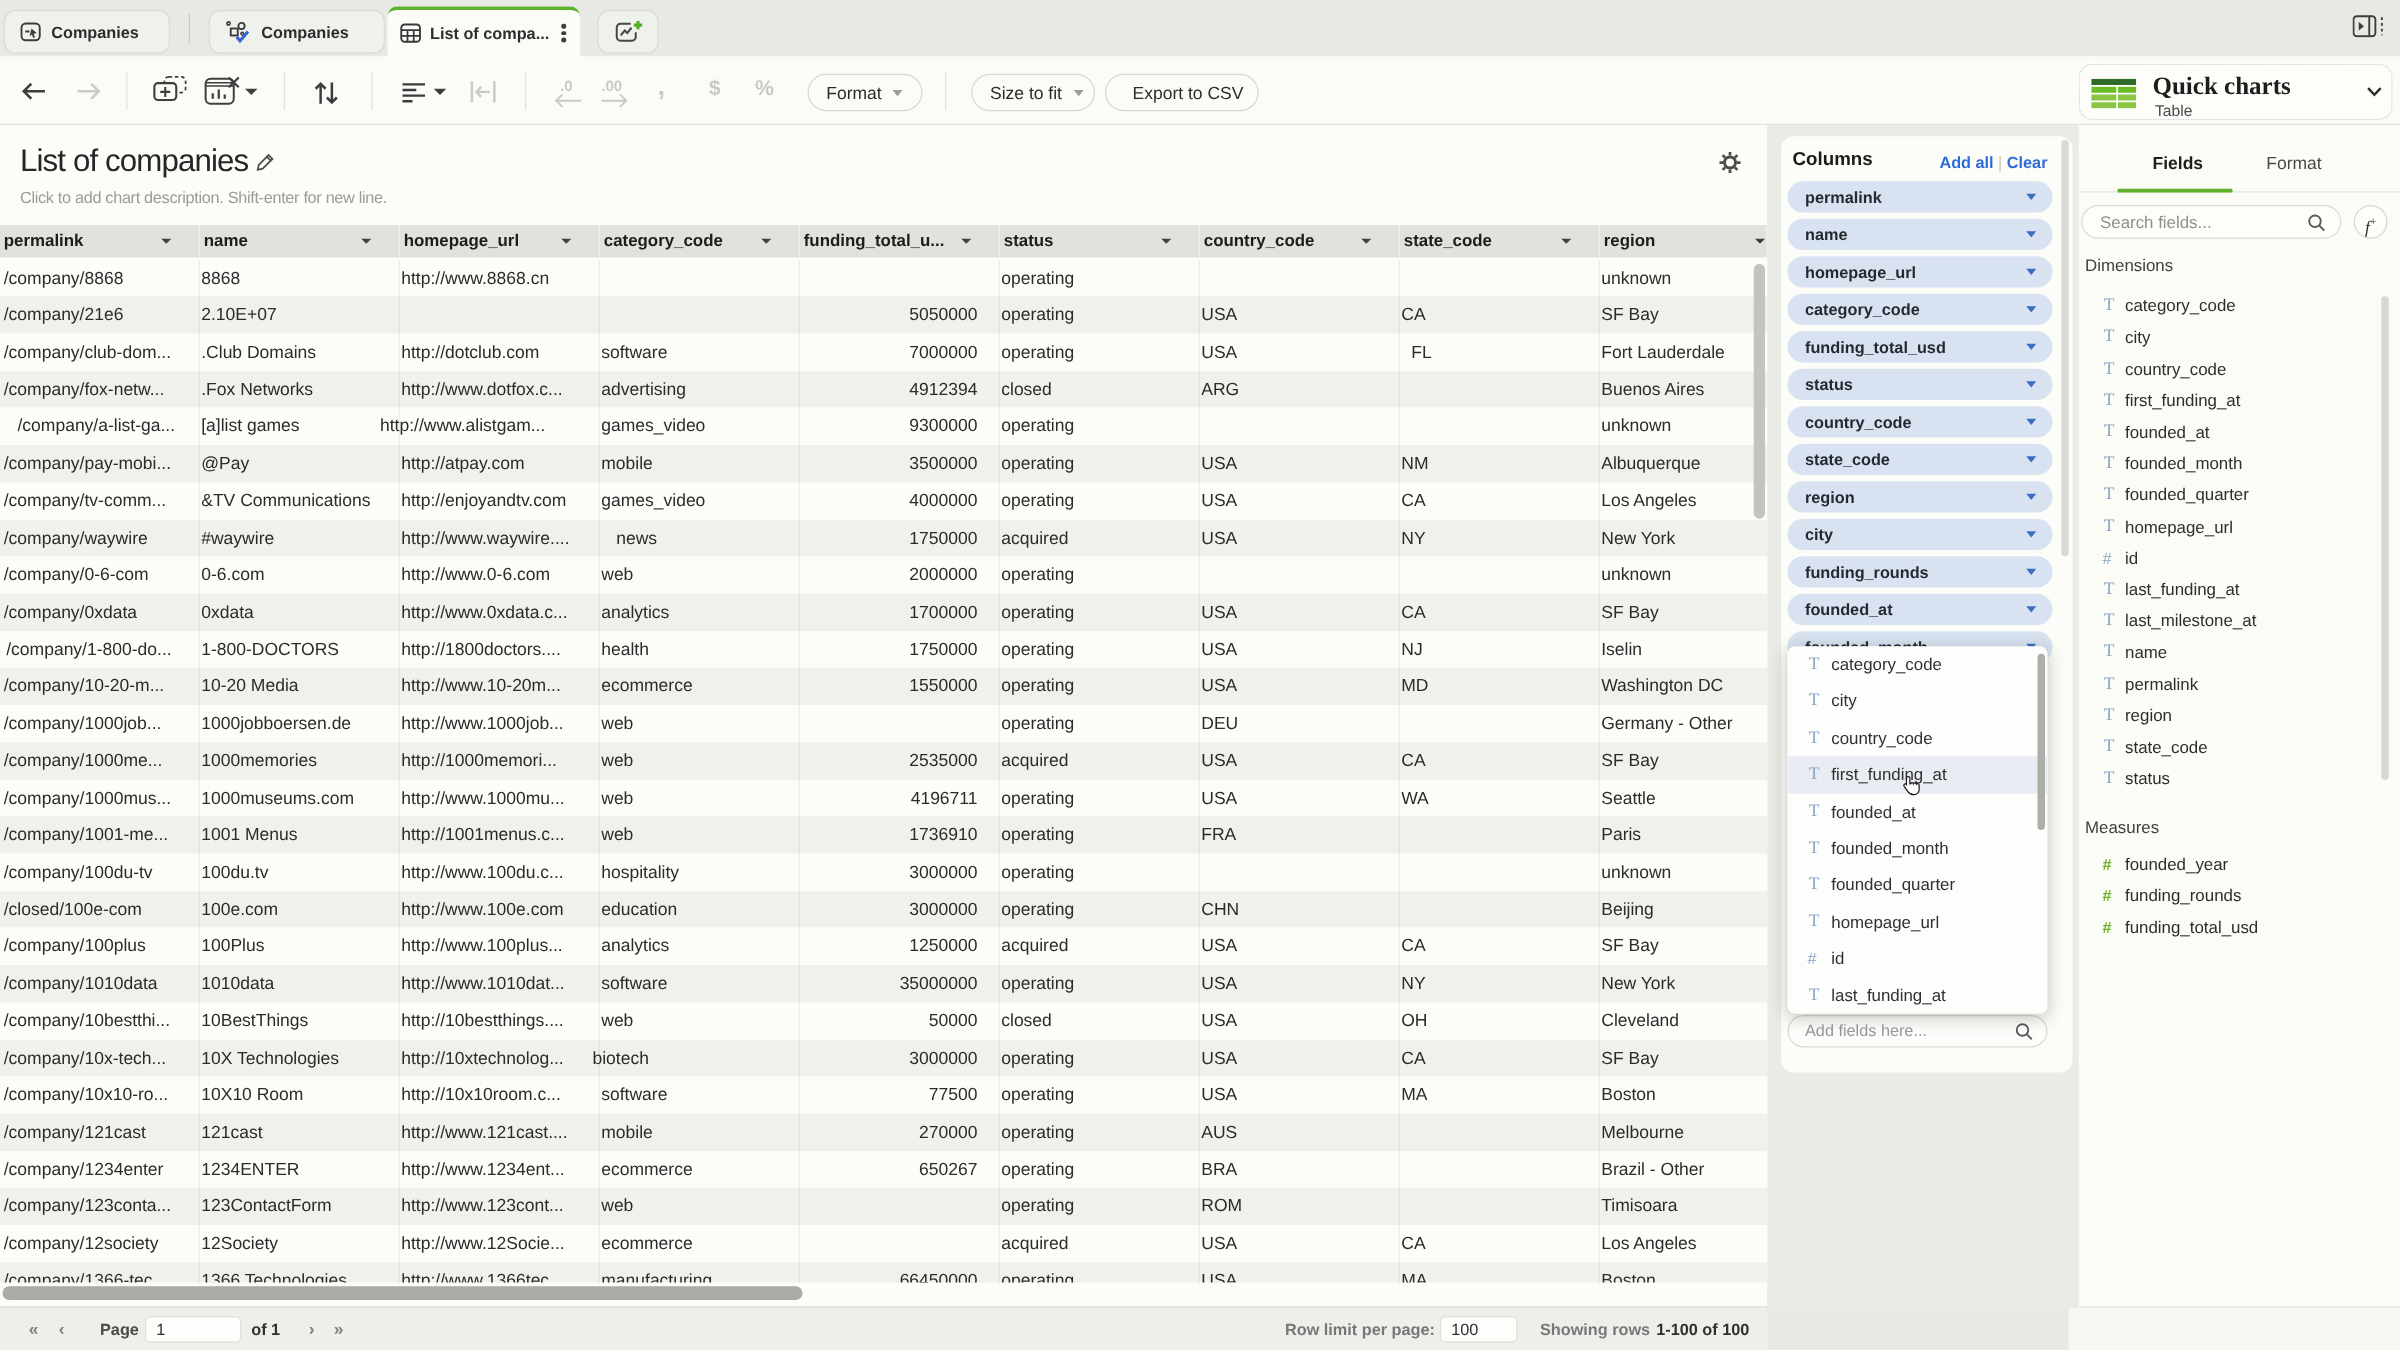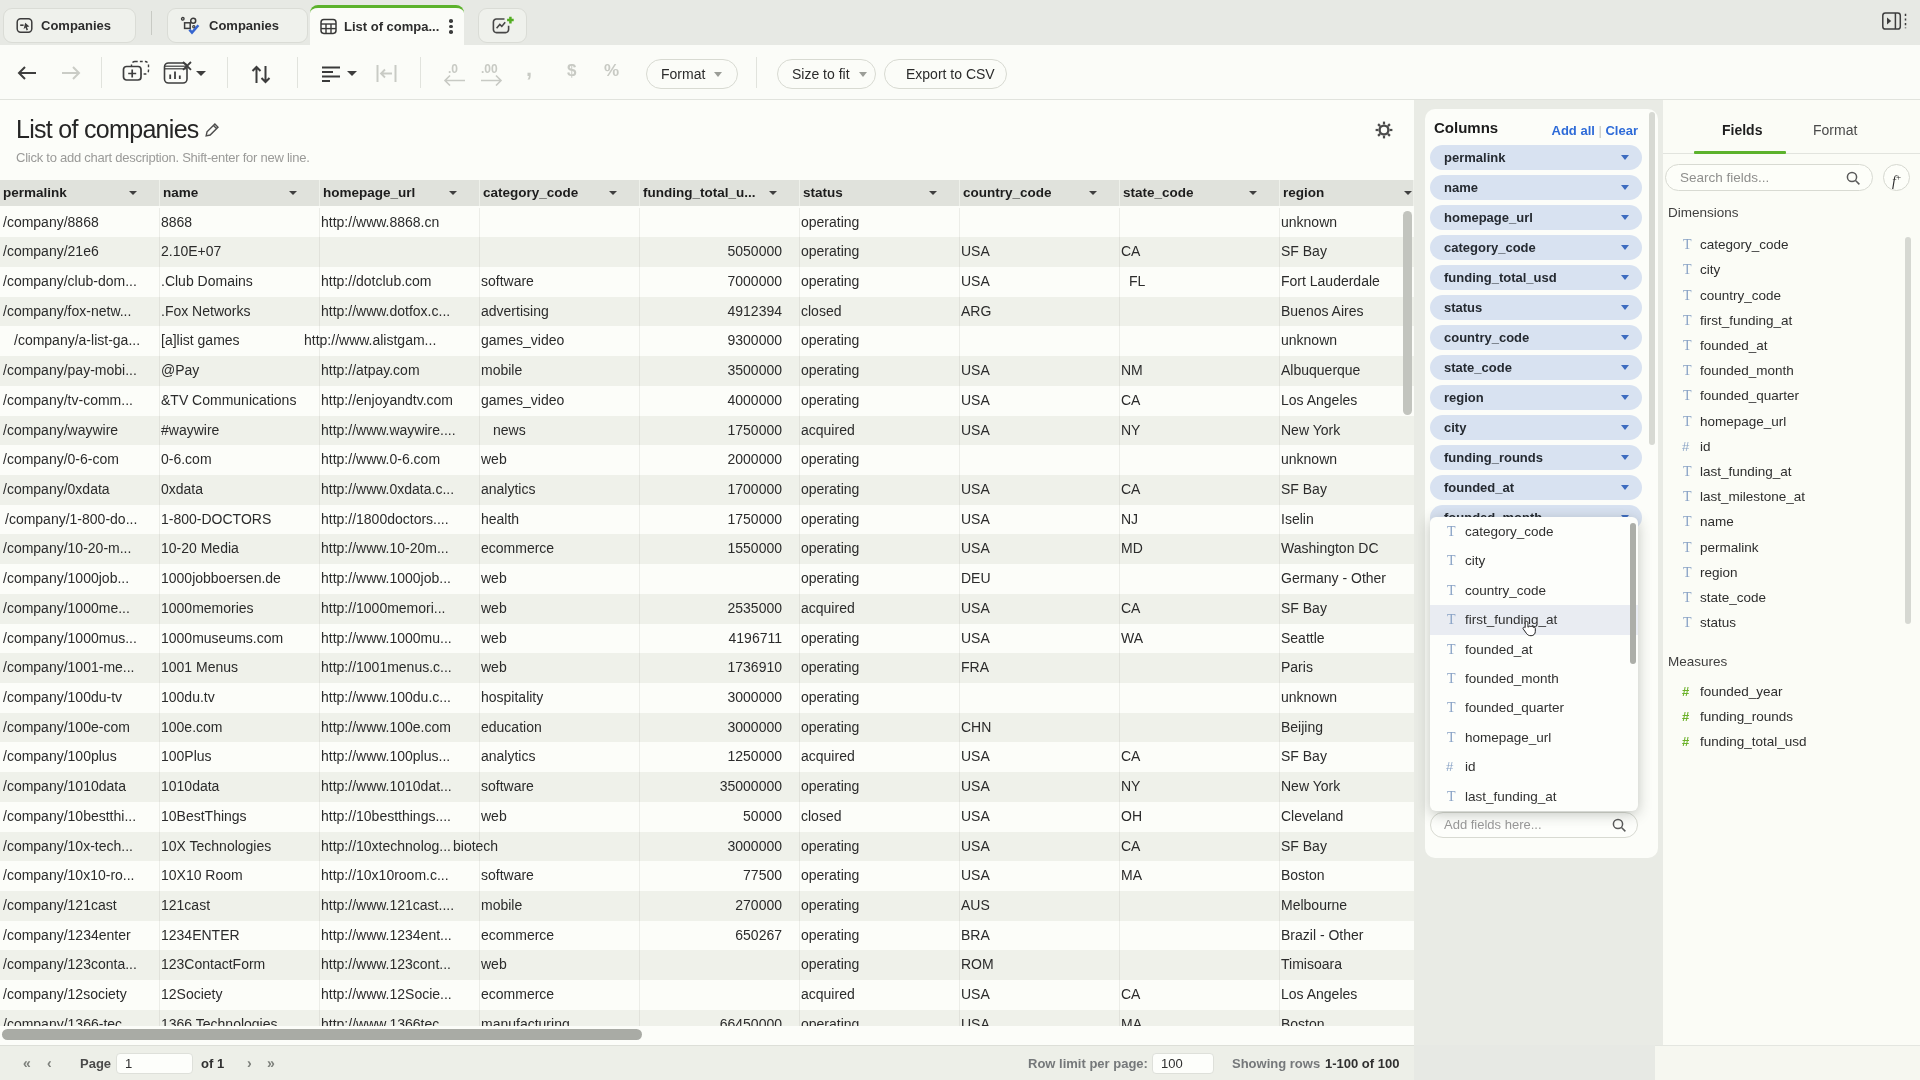--- a/index.html
+++ b/index.html
@@ -419,21 +419,21 @@
           <span class="td" style="left:161px;width:155px">100du.tv</span>
           <span class="td" style="left:321px;width:155px">http://www.100du.c...</span>
           <span class="td" style="left:481px;width:155px">hospitality</span>
           <span class="td num">3000000</span>
           <span class="td" style="left:801px;width:152px">operating</span>
           <span class="td" style="left:961px;width:152px"></span>
           <span class="td" style="left:1121px;width:152px"></span>
           <span class="td" style="left:1281px;width:126px">unknown</span>
         </div>
 <div class="tr">
-          <span class="td" style="left:3px;width:152px">/company/100e-com</span>
+          <span class="td" style="left:3px;width:152px">/closed/100e-com</span>
           <span class="td" style="left:161px;width:155px">100e.com</span>
           <span class="td" style="left:321px;width:155px">http://www.100e.com</span>
           <span class="td" style="left:481px;width:155px">education</span>
           <span class="td num">3000000</span>
           <span class="td" style="left:801px;width:152px">operating</span>
           <span class="td" style="left:961px;width:152px">CHN</span>
           <span class="td" style="left:1121px;width:152px"></span>
           <span class="td" style="left:1281px;width:126px">Beijing</span>
         </div>
 <div class="tr">
@@ -466,21 +466,21 @@
           <span class="td num">50000</span>
           <span class="td" style="left:801px;width:152px">closed</span>
           <span class="td" style="left:961px;width:152px">USA</span>
           <span class="td" style="left:1121px;width:152px">OH</span>
           <span class="td" style="left:1281px;width:126px">Cleveland</span>
         </div>
 <div class="tr">
           <span class="td" style="left:3px;width:152px">/company/10x-tech...</span>
           <span class="td" style="left:161px;width:155px">10X Technologies</span>
           <span class="td" style="left:321px;width:155px">http://10xtechnolog...</span>
-          <span class="td" style="left:453px;width:155px">biotech</span>
+          <span class="td" style="left:474px;width:155px">biotech</span>
           <span class="td num">3000000</span>
           <span class="td" style="left:801px;width:152px">operating</span>
           <span class="td" style="left:961px;width:152px">USA</span>
           <span class="td" style="left:1121px;width:152px">CA</span>
           <span class="td" style="left:1281px;width:126px">SF Bay</span>
         </div>
 <div class="tr">
           <span class="td" style="left:3px;width:152px">/company/10x10-ro...</span>
           <span class="td" style="left:161px;width:155px">10X10 Room</span>
           <span class="td" style="left:321px;width:155px">http://10x10room.c...</span>
@@ -633,20 +633,41 @@
 <div class="dim" style="top:462.8px"><span class="dticon">T</span>region</div>
 <div class="dim" style="top:488.0px"><span class="dticon">T</span>state_code</div>
 <div class="dim" style="top:513.2px"><span class="dticon">T</span>status</div>
   <div id="dimscroll"></div>
   <div class="seclabel" style="top:554px">Measures</div>
 <div class="dim" style="top:582.0px"><span class="mhash">#</span>founded_year</div>
 <div class="dim" style="top:607.2px"><span class="mhash">#</span>funding_rounds</div>
 <div class="dim" style="top:632.4px"><span class="mhash">#</span>funding_total_usd</div>
 </div>
 
+<div id="qc">
+  <svg class="abs" style="left:9px;top:11px" width="36" height="24" viewBox="0 0 36 24">
+        <rect x="0" y="0" width="36" height="24" rx="2" fill="#fff"></rect>
+        <rect x="0" y="0" width="36" height="5" fill="#2e6b28"></rect>
+        <g fill="#6cbc26">
+          <rect x="0" y="6.4" width="20" height="4.8"></rect>
+          <rect x="21.4" y="6.4" width="14.6" height="4.8"></rect>
+        </g>
+        <g fill="#8ac543">
+          <rect x="0" y="12.6" width="20" height="4.8"></rect>
+          <rect x="21.4" y="12.6" width="14.6" height="4.8"></rect>
+          <rect x="0" y="18.8" width="20" height="4.8"></rect>
+          <rect x="21.4" y="18.8" width="14.6" height="4.8"></rect>
+        </g>
+      </svg>
+  <div id="qctitle">Quick charts</div>
+  <div id="qcsub">Table</div>
+  <svg class="abs" style="left:229px;top:17px" width="13" height="9" viewBox="0 0 13 9">
+        <path d="M1.5 1.5 L6.5 6.8 L11.5 1.5" fill="none" stroke="#2e2e2e" stroke-width="2"></path>
+      </svg>
+</div>
 
 <div id="footL">
   <span class="ftext chev" style="left:23px">«</span>
   <span class="ftext chev" style="left:47px">‹</span>
   <span class="ftext fgray" style="left:80px;color:#4a4a4a">Page</span>
   <span class="finput" style="left:116px;width:77px">1</span>
   <span class="ftext fdark" style="left:201px">of 1</span>
   <span class="ftext chev" style="left:247px">›</span>
   <span class="ftext chev" style="left:267px">»</span>
   <span class="ftext fgray" style="left:1028px">Row limit per page:</span>

